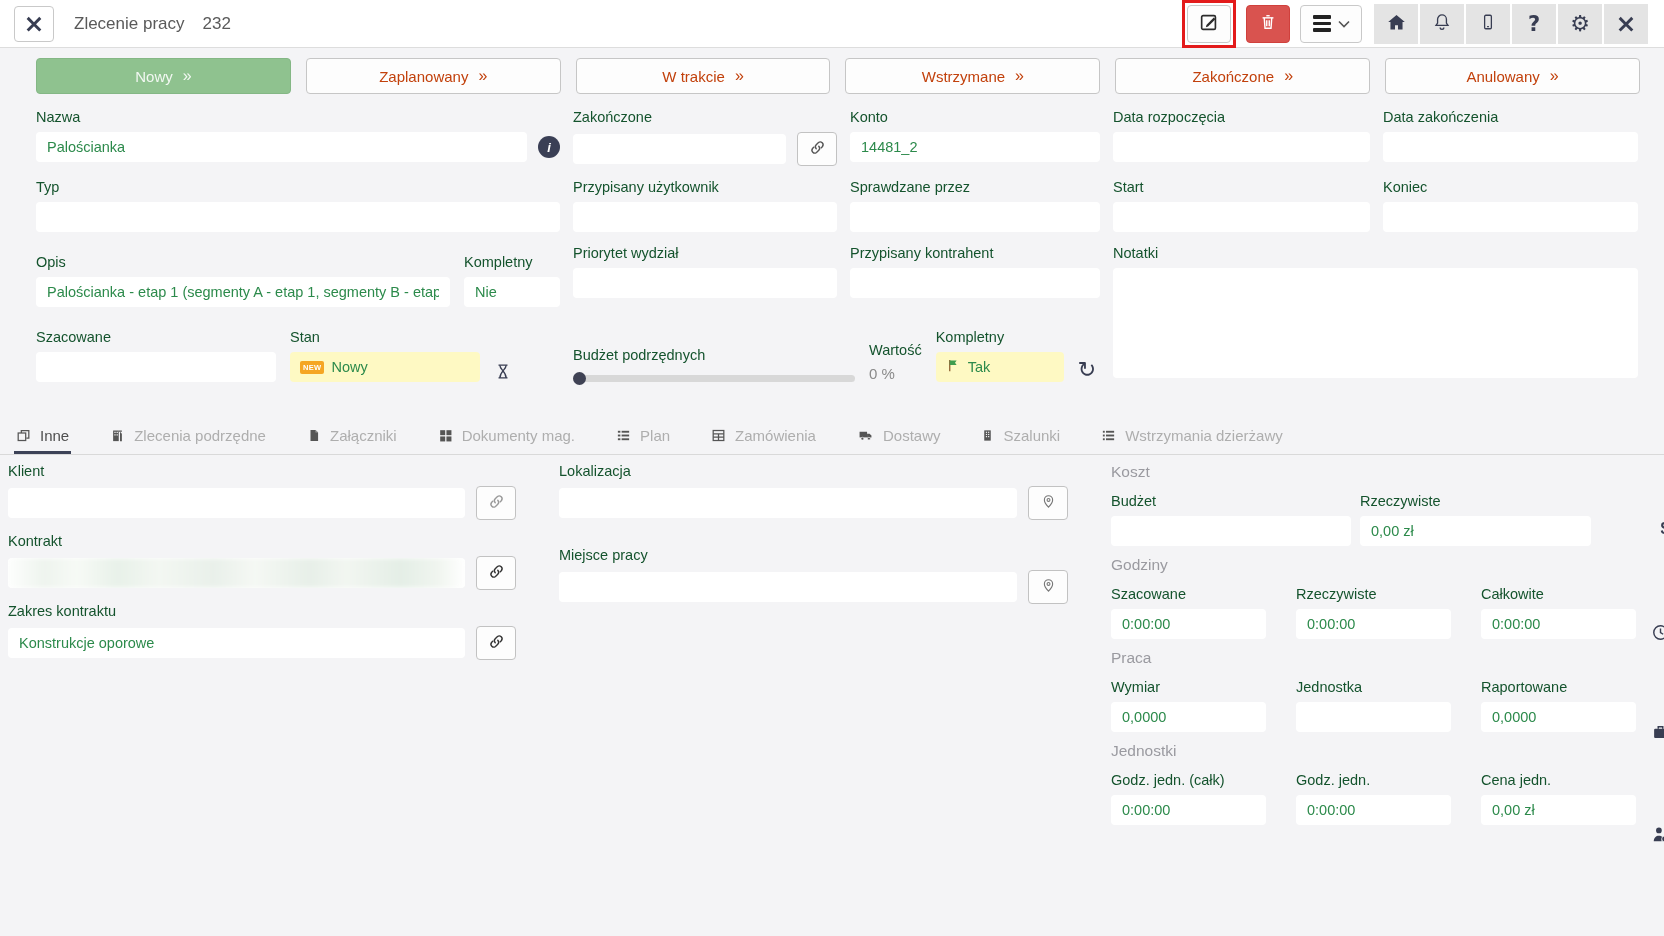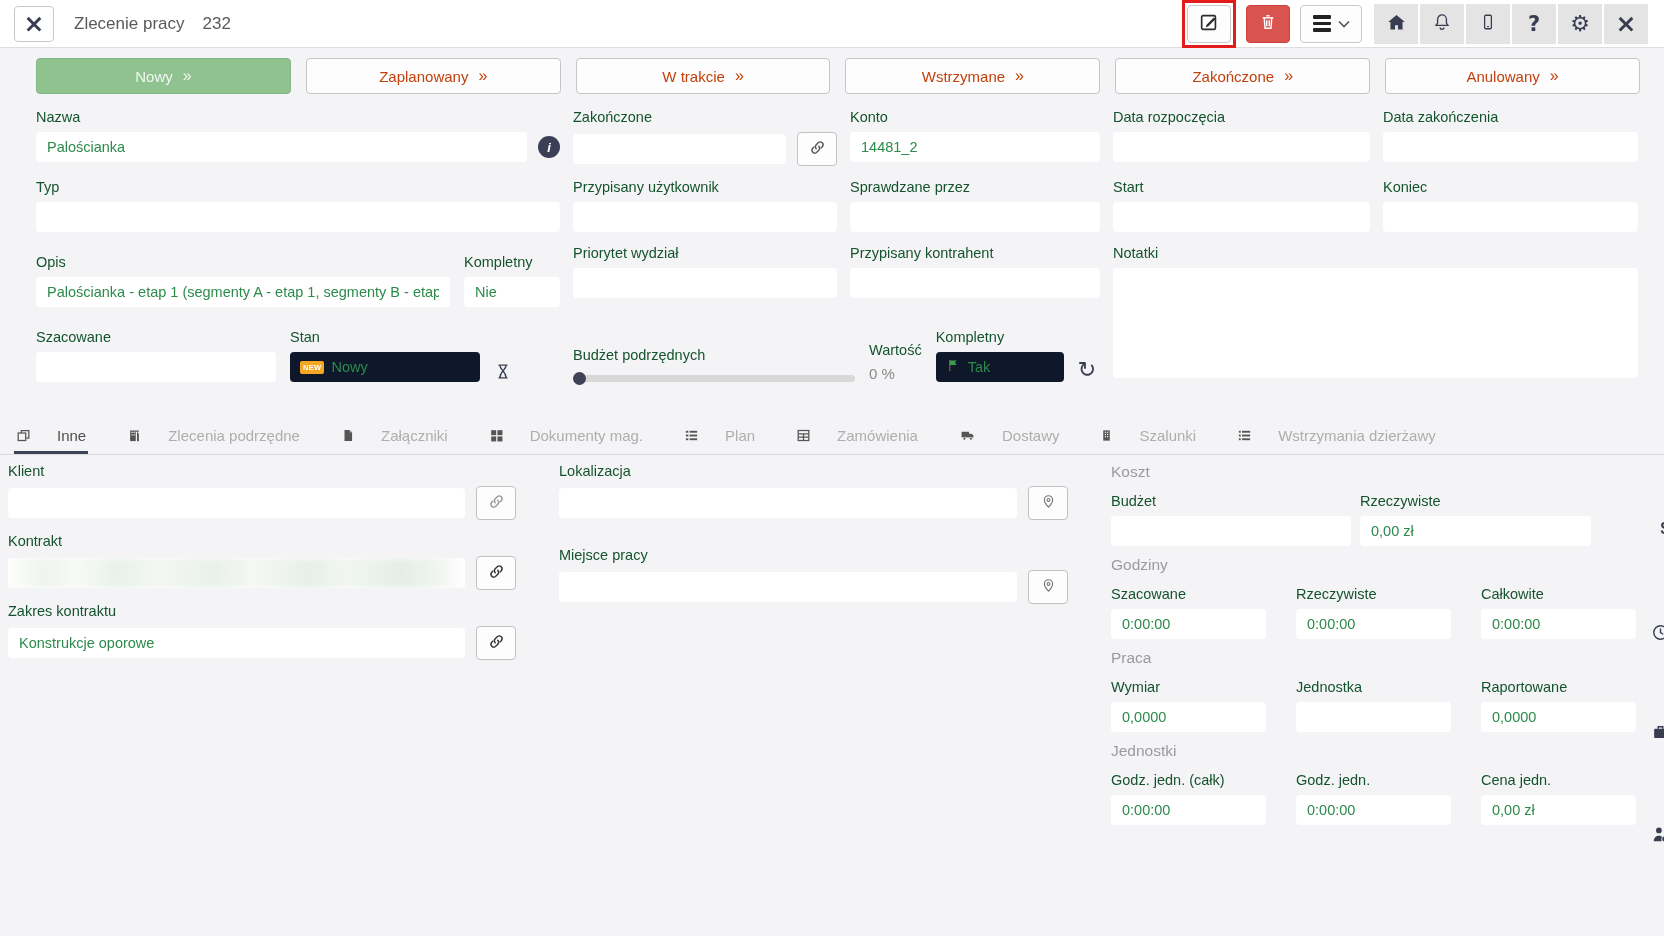--- a/index.html
+++ b/index.html
@@ -42,32 +42,32 @@
   .info-icon { width:22px; height:22px; border-radius:50%; background:#3a3f55; color:#fff; font-size:13px; font-weight:bold; font-style:italic; display:flex; align-items:center; justify-content:center; flex:0 0 auto; cursor:pointer; }
   .link-btn, .pin-btn { width:40px; height:34px; background:#fdfdfd; border:1px solid #c2c2c2; border-radius:4px; display:flex; align-items:center; justify-content:center; flex:0 0 auto; cursor:pointer; }
   .notatki-cell { grid-column:4/6; grid-row:3/5; }
   .notatki-cell textarea { width:100%; height:110px; background:#fff; border:none; border-radius:4px; resize:none; padding:8px 11px; font-size:14.5px; font-family:inherit; outline:none; }
   .composite { display:flex; align-items:flex-end; gap:14px; }
   .progress-cell { grid-column:2/4; }
   .progress-wrap { width:282px; }
   .progress-track { margin-top:12px; height:7px; background:#d8d8d8; border-radius:4px; position:relative; }
   .progress-dot { width:13px; height:13px; background:#3f4254; border-radius:50%; position:absolute; left:0; top:-3px; }
   .wartosc-val { font-size:15px; color:#8a8a8a; margin-top:5px; }
-  .stan-box { display:flex; align-items:center; gap:7px; height:30px; background:#0f172a; border-radius:4px; padding:0 10px; }
+  .stan-box { display:flex; align-items:center; gap:7px; height:30px; background:#fef9c3; border-radius:4px; padding:0 10px; }
   .new-badge { background:#f5a623; color:#fff; font-size:7.5px; font-weight:bold; border-radius:2px; padding:2px 3px; letter-spacing:.3px; }
   .stan-text { font-size:14.5px; color:#2c8a4b; }
   .side-icon { display:flex; align-items:center; justify-content:center; margin-top:4px; }
   .refresh-glyph { font-size:22px; color:#383d52; font-family:"DejaVu Sans",sans-serif; margin-top:2px; cursor:pointer; }
   .kompletny-box { width:128px; }
   .redact { height:30px; border-radius:4px; background:linear-gradient(90deg,#fdfefd 0%,#eef4ee 8%,#f7faf6 15%,#e8f1e9 24%,#f3f7f2 33%,#e9f0ea 45%,#f5f8f4 54%,#e7efe8 66%,#f2f6f1 74%,#e4eee6 86%,#f0f5ef 94%,#fff 100%); filter:blur(2.5px); }
   .kontrakt-shell { background:#fff; border-radius:4px; overflow:hidden; }
 
   
   .tabbar { display:flex; align-items:flex-end; gap:37px; margin-top:39px; padding:0 0 0 14px; border-bottom:1px solid #d9d9d9; }
-  .tab { display:flex; align-items:center; gap:26px; font-size:15px; color:#aeaeae; padding:6px 2px 10px; cursor:pointer; white-space:nowrap; }
+  .tab { display:flex; align-items:center; gap:9px; font-size:15px; color:#aeaeae; padding:6px 2px 10px; cursor:pointer; white-space:nowrap; }
   .tab.active { color:#4f4f4f; box-shadow:inset 0 -3px 0 #3c4257; }
   .tab svg { flex:0 0 auto; }
 
   
   .panel { display:grid; grid-template-columns:508px 509px 527px; column-gap:43px; padding:8px 0 0 8px; }
   .pfield { margin-bottom:13px; }
   .section-h { font-size:15.5px; color:#9a9aa0; margin:10px 0 12px; }
   .koszt-grid { display:grid; grid-template-columns:240px 231px; column-gap:9px; }
   .triple-grid { display:grid; grid-template-columns:repeat(3,155px); column-gap:30px; }
   .right-col { position:relative; }

